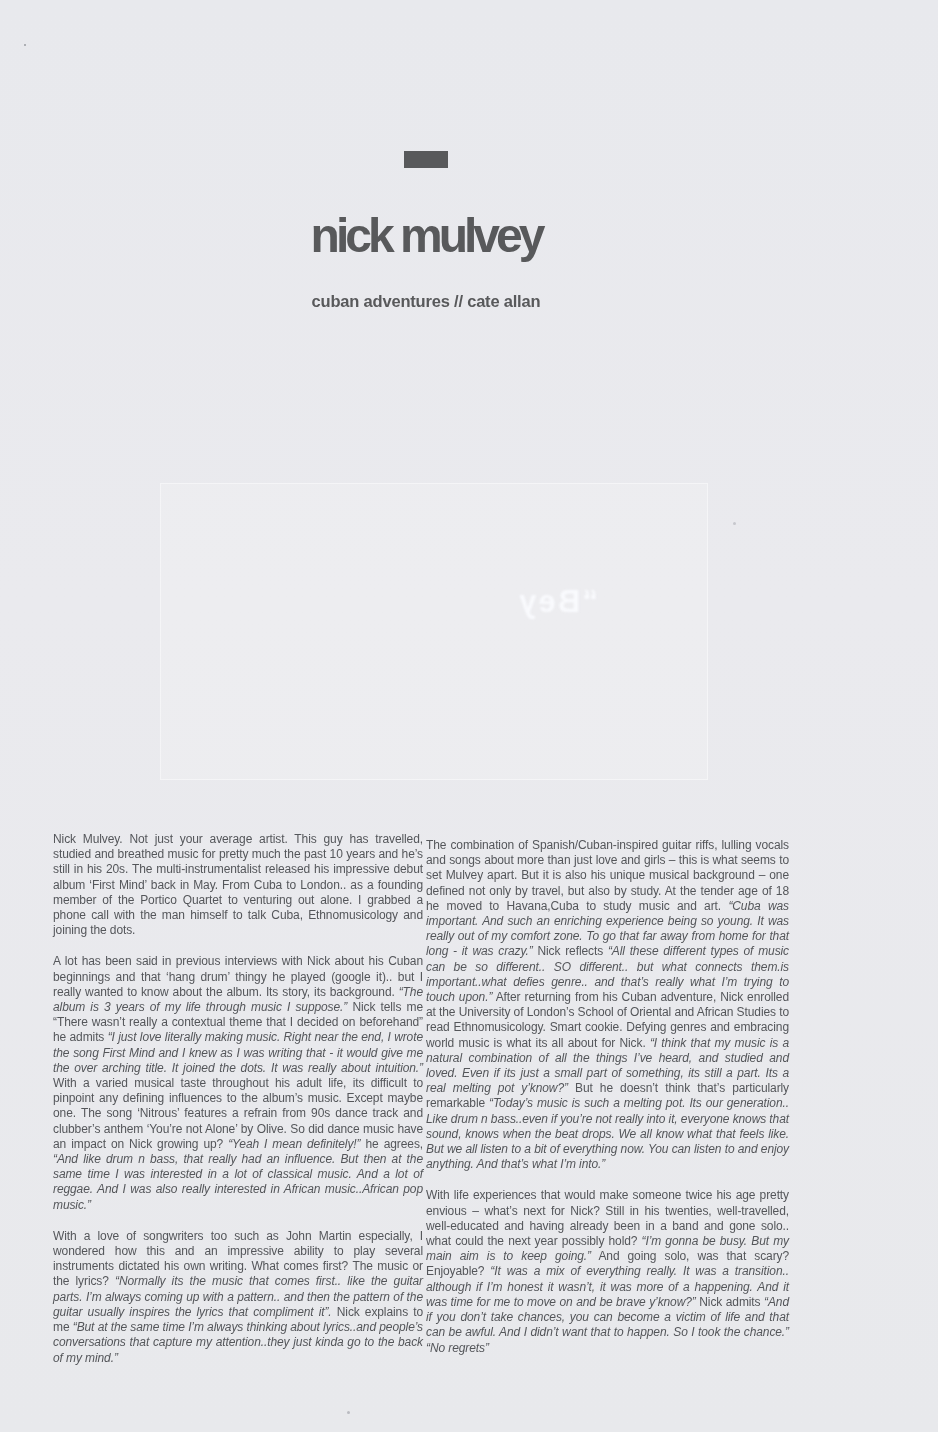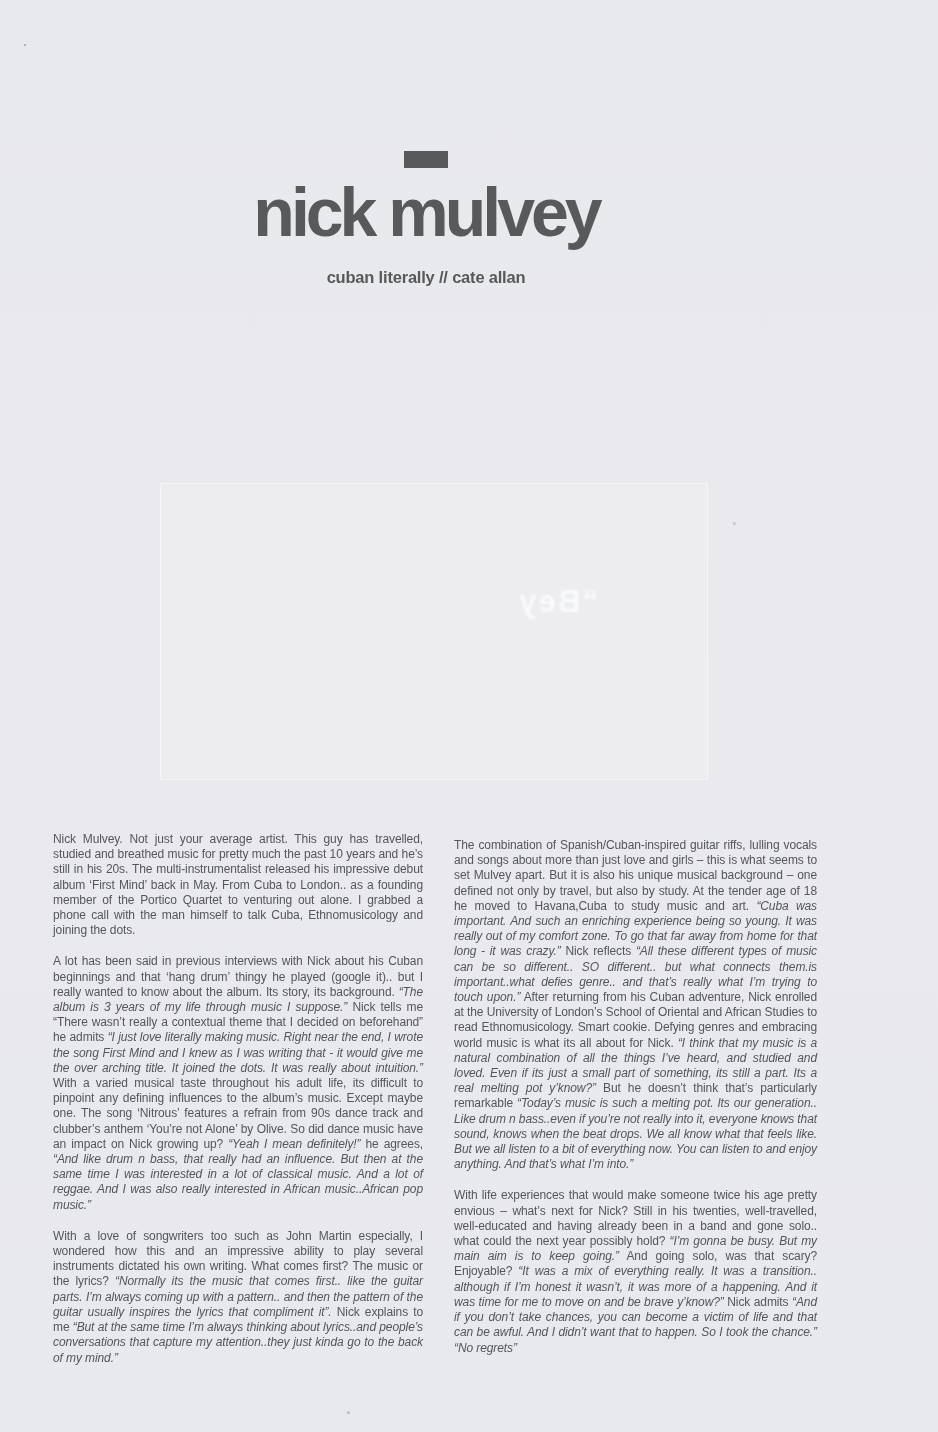--- a/index.html
+++ b/index.html
@@ -19,22 +19,22 @@
     position: absolute; left: 0; top: 0; width: 852px;
     text-align: center;
   }
   .title-dash {
     display: inline-block;
     width: 44px; height: 17px;
     background: var(--title-ink, #595a5d);
     margin-top: 151px;
   }
   .page-title {
-    margin: 2px 0 0 0;
-    font-size: 68px; line-height: 76px;
+    margin: 26px 0 0 0;
+    font-size: 48px; line-height: 76px;
     font-weight: bold;
     letter-spacing: -4px;
     color: var(--title-ink, #58595b);
   }
   .page-subtitle {
     margin: 18px 0 0 0;
     font-size: 16.5px; line-height: 18px;
     font-weight: bold;
     letter-spacing: -0.2px;
     color: var(--title-ink, #58595b);
@@ -63,39 +63,39 @@
   .column {
     position: absolute;
     font-size: 12px;
     line-height: 15.2px;
     letter-spacing: -0.1px;
     color: var(--ink, #54565a);
     text-align: justify;
     margin-top: 47px;
   }
   .column-left  { left: 53px;  top: 785px; width: 370px; }
-  .column-right { left: 454px; top: 791px; width: 363px; }
+  .column-right { left: 426px; top: 791px; width: 363px; }
   .column p { margin: 0 0 16px 0; }
   .column .it { font-style: italic; }
   .column .rm { font-style: normal; }
   
   .speck { position: absolute; border-radius: 50%; }
   .speck-1 { left: 24px;  top: 44px;   width: 2px; height: 2px; background: #9a9ba1; }
   .speck-2 { left: 733px; top: 522px;  width: 3px; height: 3px; background: #c6c7cd; }
   .speck-3 { left: 347px; top: 1411px; width: 3px; height: 3px; background: #babbc1; }
 </style>
 </head>
 <body>
 
 <div class="page" style="background-color: rgb(233, 233, 237);">
 
   <div class="masthead">
     <span class="title-dash"></span>
     <h1 class="page-title">nick mulvey</h1>
-    <div class="page-subtitle">cuban literally // cate allan</div>
+    <div class="page-subtitle">cuban adventures // cate allan</div>
   </div>
 
   <div class="showthrough-box"></div>
   <div class="showthrough-text">“Bey</div>
 
   <div class="column column-left">
       <p><span class="rm">Nick Mulvey. Not just your average artist. This guy has travelled, studied and breathed music for pretty much the past 10 years and he’s still in his 20s. The multi-instrumentalist released his impressive debut album ‘First Mind’ back in May. From Cuba to London.. as a founding member of the Portico Quartet to venturing out alone. I grabbed a phone call with the man himself to talk Cuba, Ethnomusicology and joining the dots.</span></p>
       <p><span class="rm">A lot has been said in previous interviews with Nick about his Cuban beginnings and that ‘hang drum’ thingy he played (google it).. but I really wanted to know about the album. Its story, its background. </span><span class="it">“The album is 3 years of my life through music I suppose.”</span><span class="rm"> Nick tells me “There wasn’t really a contextual theme that I decided on beforehand” he admits </span><span class="it">“I just love literally making music. Right near the end, I wrote the song First Mind and I knew as I was writing that - it would give me the over arching title. It joined the dots. It was really about intuition.”</span><span class="rm"> With a varied musical taste throughout his adult life, its difficult to pinpoint any defining influences to the album’s music. Except maybe one. The song ‘Nitrous’ features a refrain from 90s dance track and clubber’s anthem ‘You’re not Alone’ by Olive. So did dance music have an impact on Nick growing up? </span><span class="it">“Yeah I mean definitely!”</span><span class="rm"> he agrees, </span><span class="it">“And like drum n bass, that really had an influence. But then at the same time I was interested in a lot of classical music. And a lot of reggae. And I was also really interested in African music..African pop music.”</span></p>
       <p><span class="rm">With a love of songwriters too such as John Martin especially, I wondered how this and an impressive ability to play several instruments dictated his own writing. What comes first? The music or the lyrics? </span><span class="it">“Normally its the music that comes first.. like the guitar parts. I’m always coming up with a pattern.. and then the pattern of the guitar usually inspires the lyrics that compliment it”.</span><span class="rm"> Nick explains to me </span><span class="it">“But at the same time I’m always thinking about lyrics..and people’s conversations that capture my attention..they just kinda go to the back of my mind.”</span></p>
     </div>

